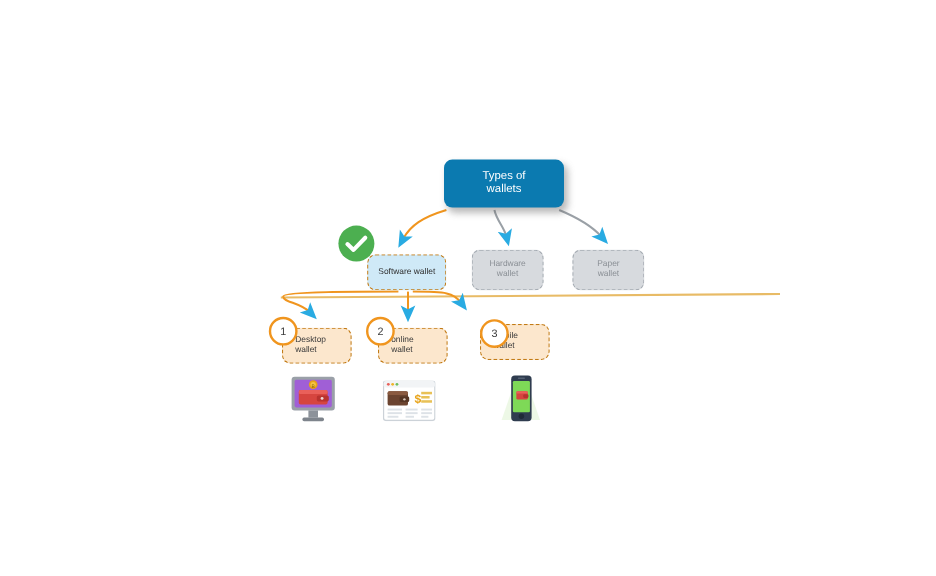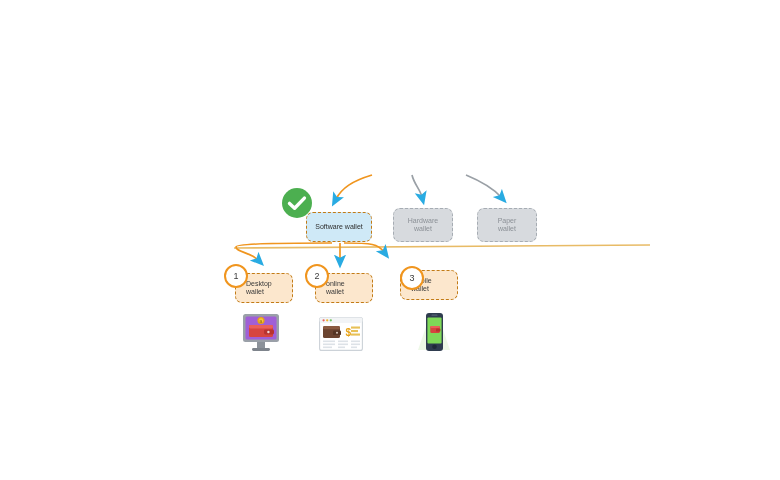--- a/index.html
+++ b/index.html
@@ -163,20 +163,24 @@
 
     <path d="M234,248 L650,245" stroke="#e8bb66" stroke-width="1.7" fill="none"></path>
 
     <path d="M332,243 C300,243 236,243 236,247 C236,252 250,252 258,260" stroke="#f0951e" stroke-width="1.7" fill="none" marker-end="url(#ah-blue)"></path>
 
     <path d="M340,243 L340,260" stroke="#f0951e" stroke-width="1.7" fill="none" marker-end="url(#ah-blue)"></path>
 
     <path d="M344,243 C372,243 378,244 384,252" stroke="#f0951e" stroke-width="1.7" fill="none" marker-end="url(#ah-blue)"></path>
   </svg>
 
+  <div class="node node-root">
+    <span class="label-2line">Types of
+wallets</span>
+  </div>
 
   <div class="check-badge">
     <svg width="32" height="32" viewBox="0 0 32 32">
       <circle cx="16" cy="16" r="15" fill="#4caf50"></circle>
       <path d="M8.5,16.4 L13.6,21.3 L23.4,11.1" stroke="#ffffff" stroke-width="3.4" fill="none" stroke-linecap="round" stroke-linejoin="round"></path>
     </svg>
   </div>
 
   <div class="node node-l2 node-software">
     <span>Software wallet</span>

